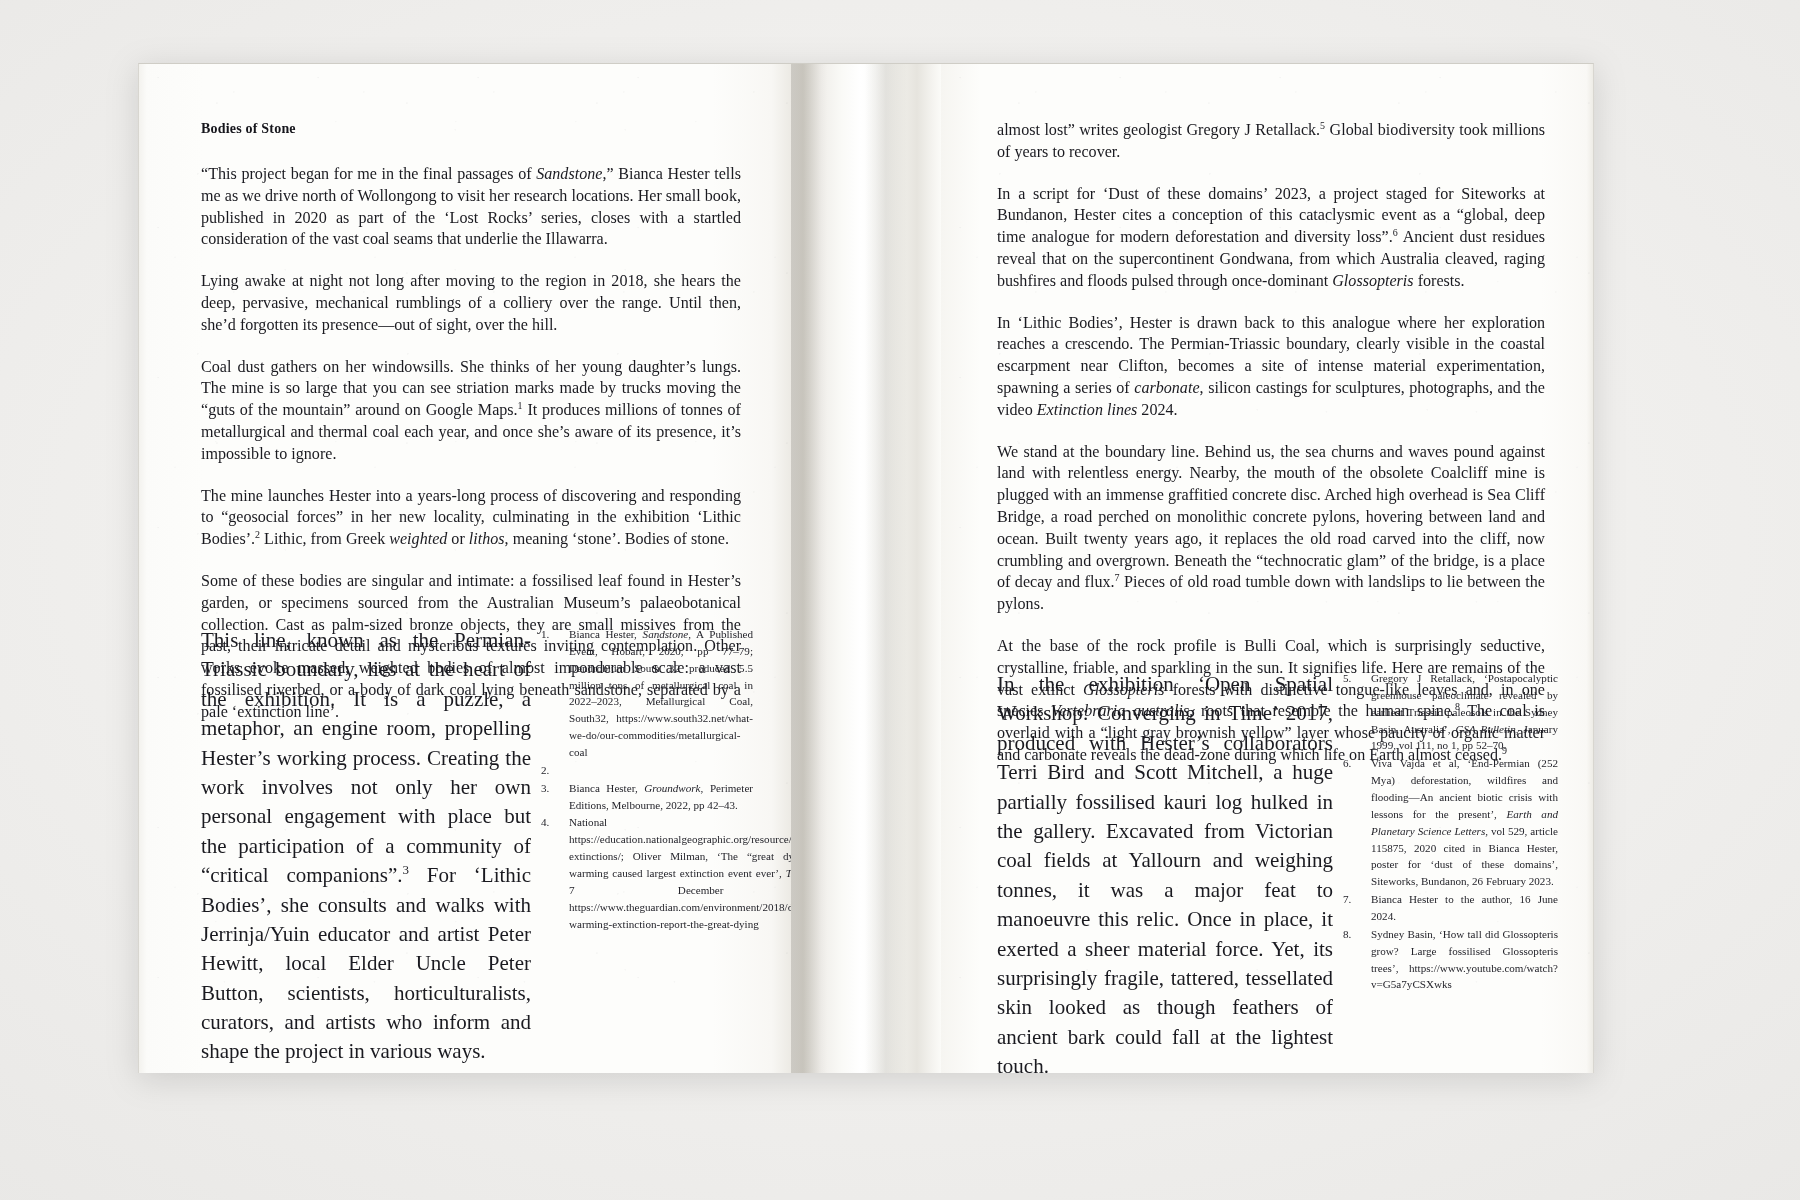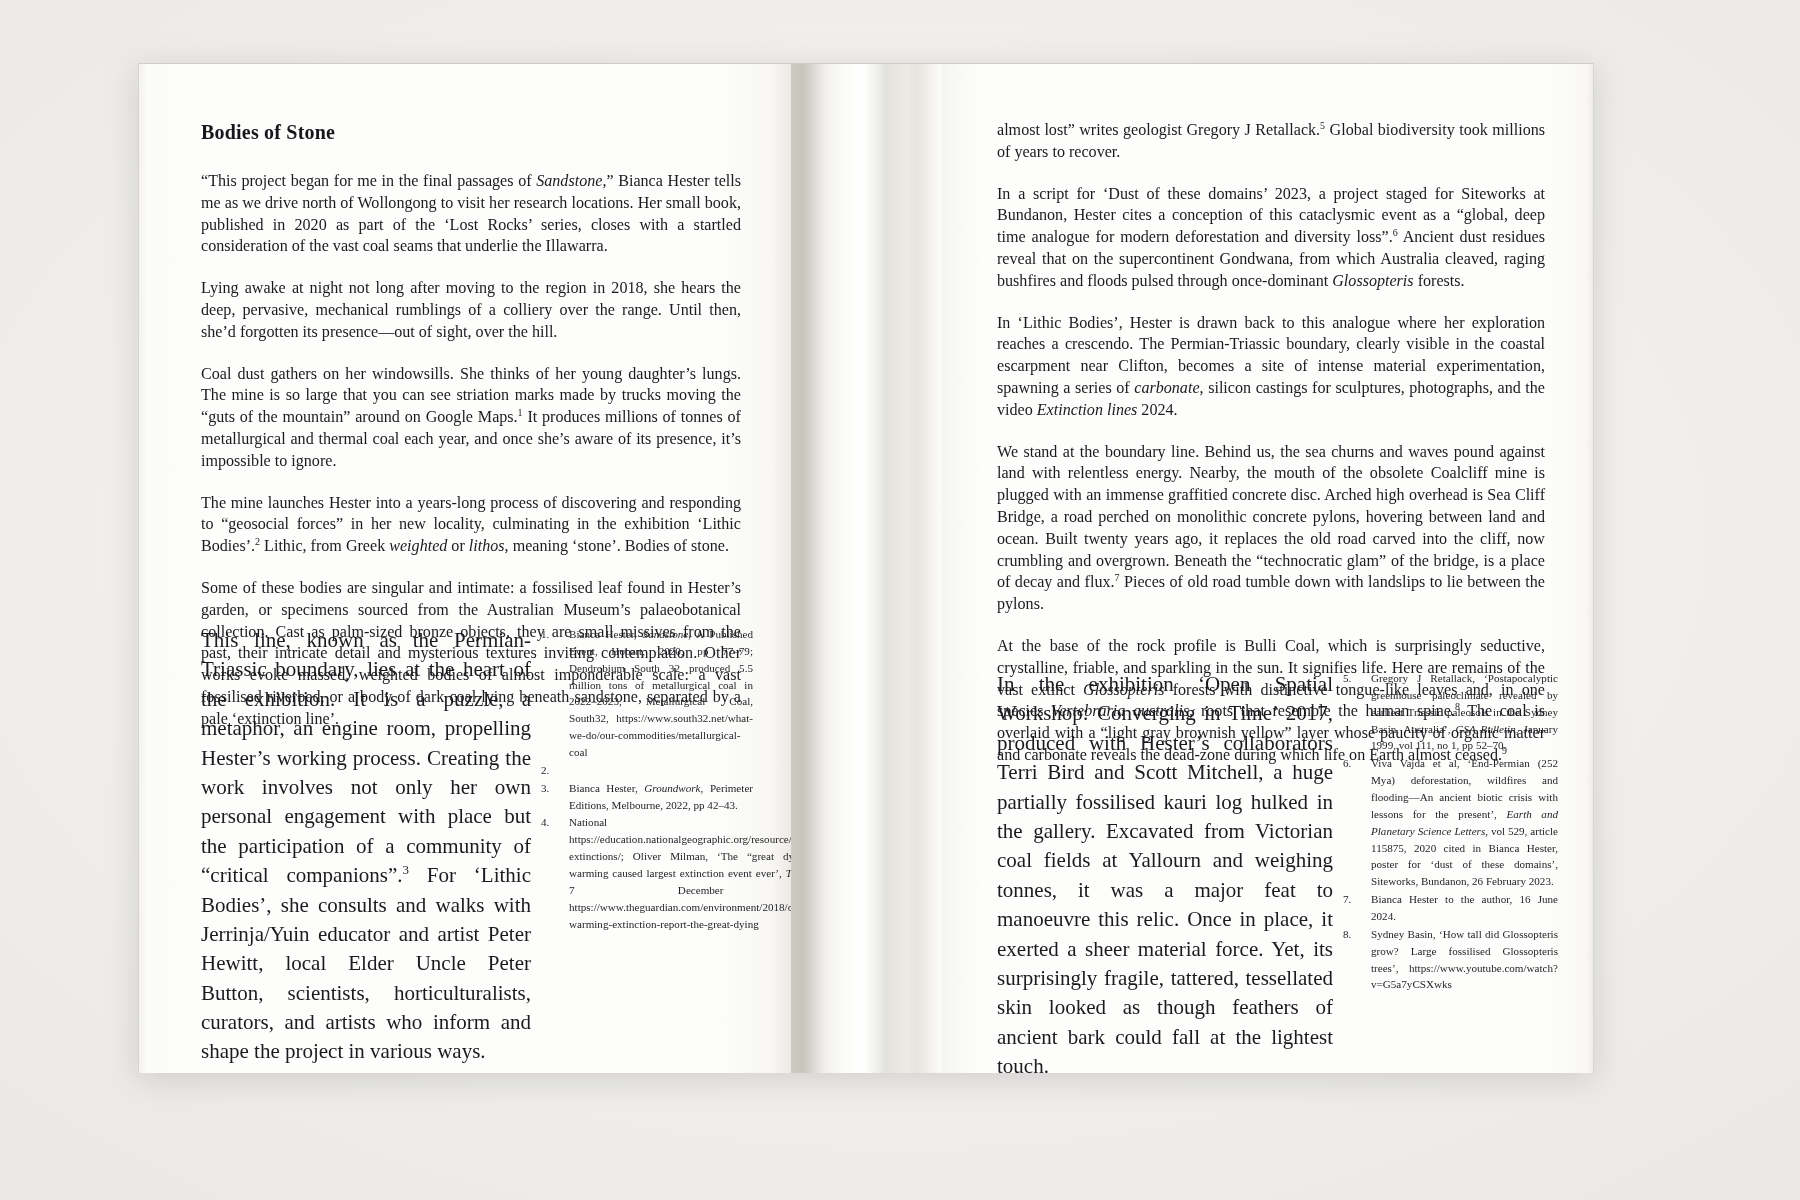--- a/index.html
+++ b/index.html
@@ -113,21 +113,21 @@
     inset: 0;
     padding: 0;
   }
 
   .colset {
     position: absolute;
   }
 
   .heading {
     font-weight: bold;
-    font-size: 20px;
+    font-size: 14px;
     letter-spacing: 0.2px;
     color: #16161c;
     margin: 0 0 26px 0;
   }
 
   p.body {
     font-size: 16.1px;
     line-height: 1.355;
     text-align: justify;
     color: #1a1a20;

